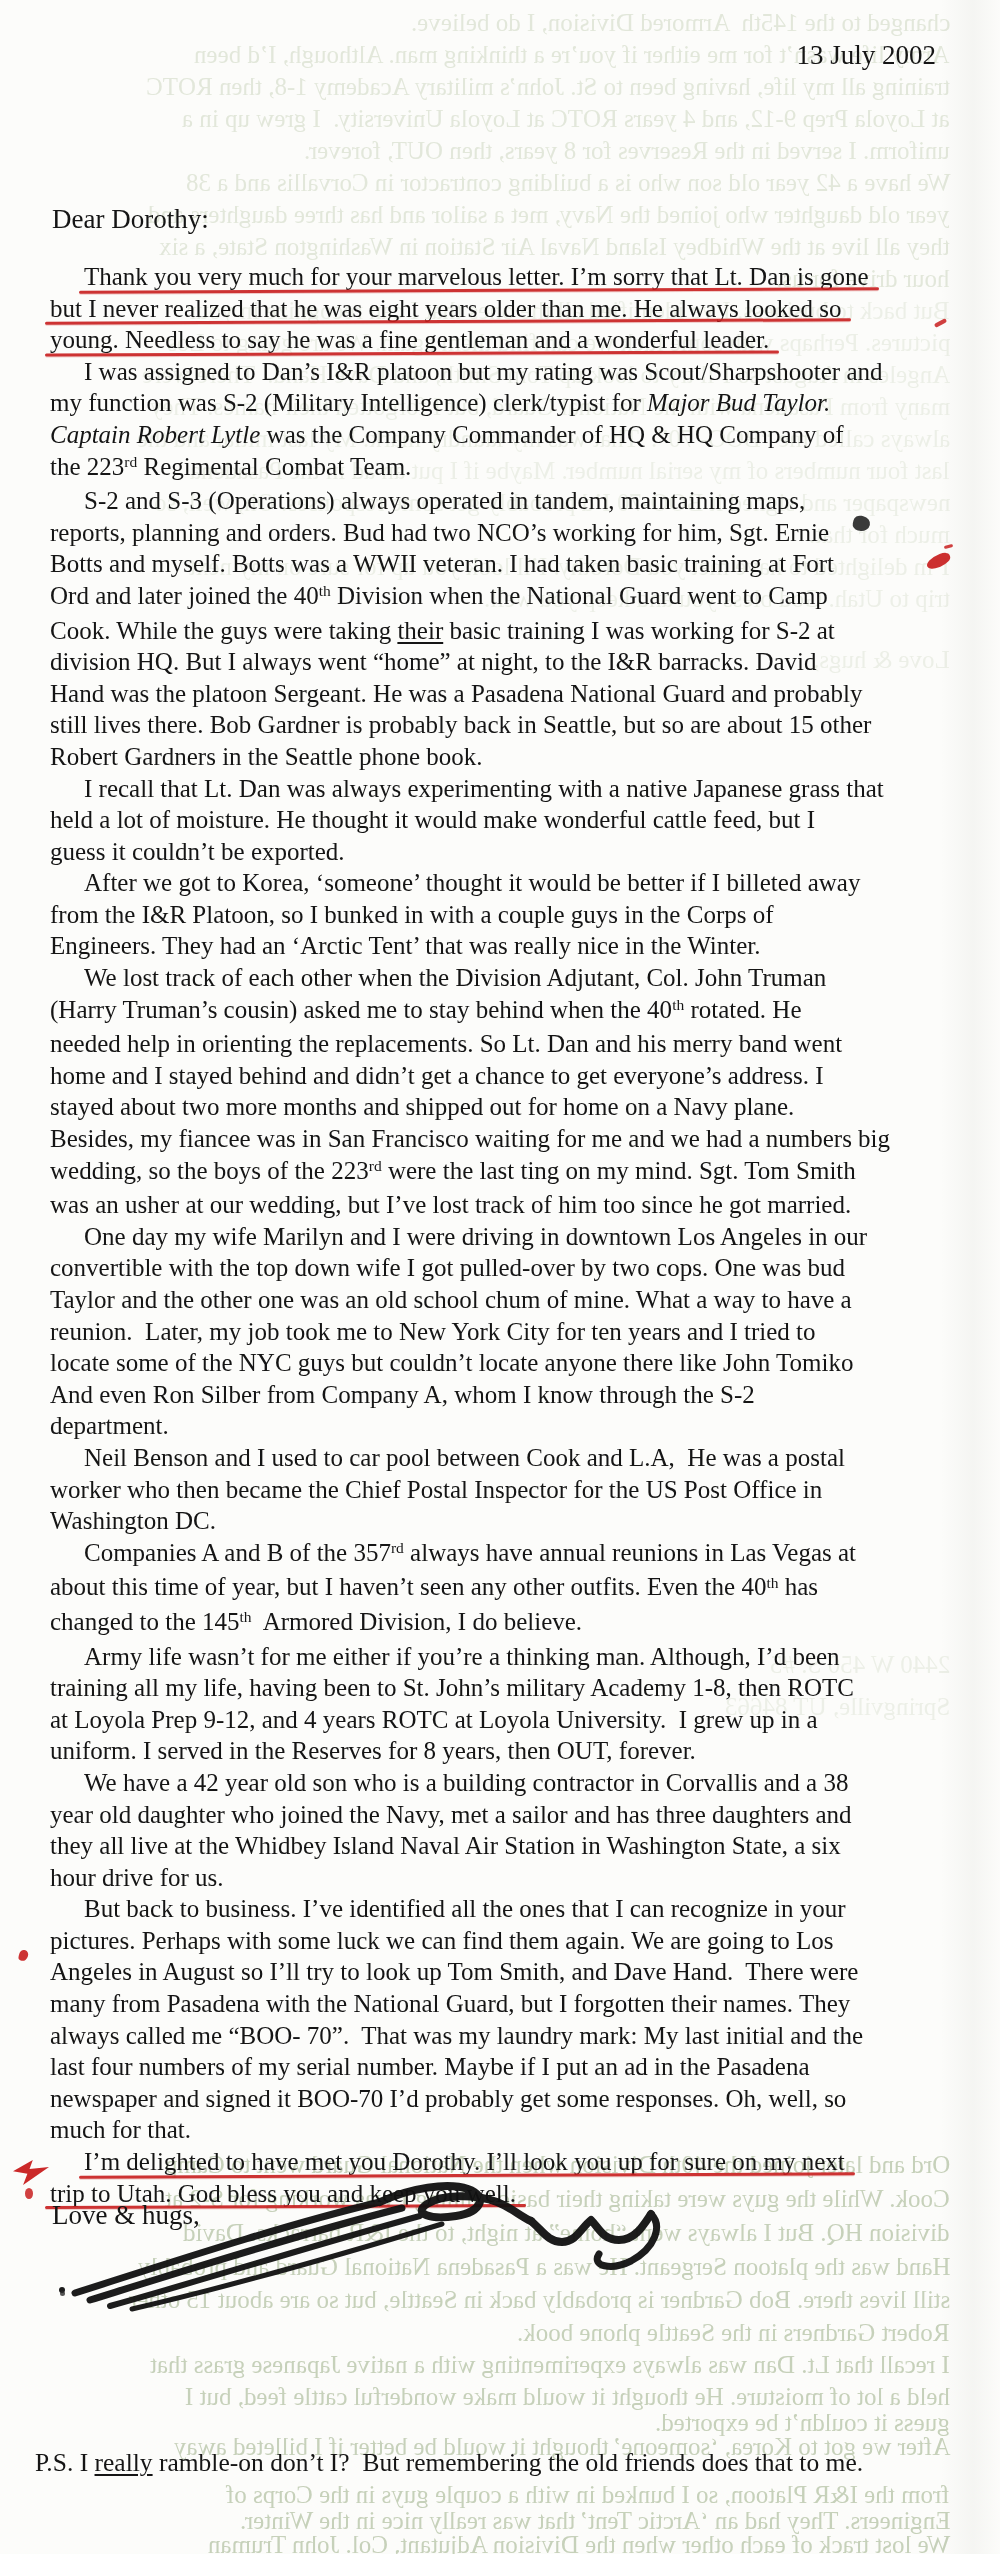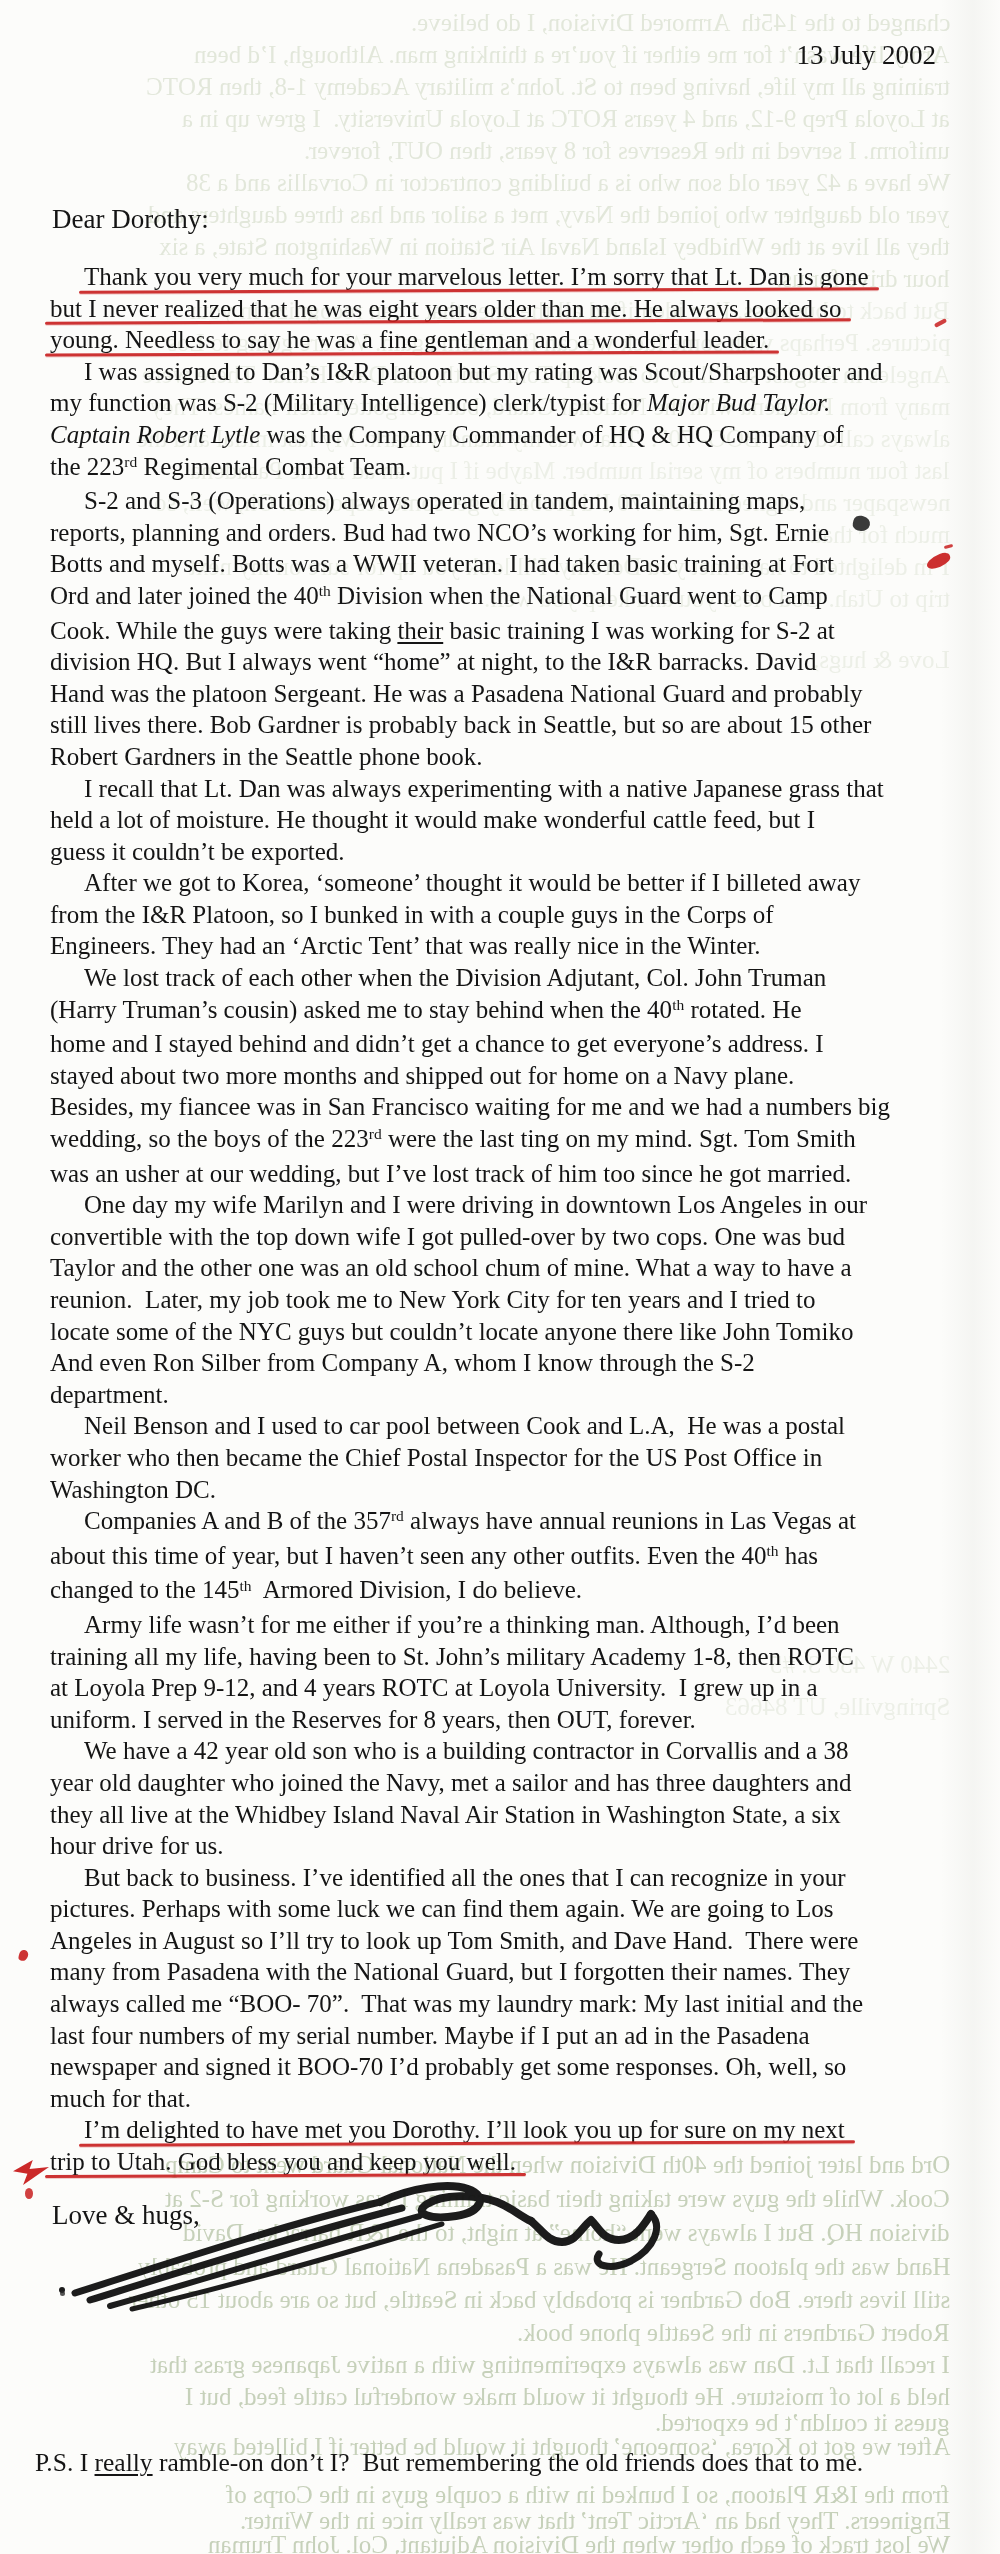--- a/index.html
+++ b/index.html
@@ -137,20 +137,21 @@
           <div class="line"><span>guess it couldn’t be exported.</span></div>
         </div>
         <div class="para">
           <div class="line indent"><span>After we got to Korea, ‘someone’ thought it would be better if I billeted away</span></div>
           <div class="line"><span>from the I&amp;R Platoon, so I bunked in with a couple guys in the Corps of</span></div>
           <div class="line"><span>Engineers. They had an ‘Arctic Tent’ that was really nice in the Winter.</span></div>
         </div>
         <div class="para">
           <div class="line indent"><span>We lost track of each other when the Division Adjutant, Col. John Truman</span></div>
           <div class="line"><span>(Harry Truman’s cousin) asked me to stay behind when the 40</span><span class="sup">th</span><span> rotated. He</span></div>
+          <div class="line"><span>needed help in orienting the replacements. So Lt. Dan and his merry band went</span></div>
           <div class="line"><span>home and I stayed behind and didn’t get a chance to get everyone’s address. I</span></div>
           <div class="line"><span>stayed about two more months and shipped out for home on a Navy plane.</span></div>
           <div class="line"><span>Besides, my fiancee was in San Francisco waiting for me and we had a numbers big</span></div>
           <div class="line"><span>wedding, so the boys of the 223</span><span class="sup">rd</span><span> were the last ting on my mind. Sgt. Tom Smith</span></div>
           <div class="line"><span>was an usher at our wedding, but I’ve lost track of him too since he got married.</span></div>
         </div>
         <div class="para">
           <div class="line indent"><span>One day my wife Marilyn and I were driving in downtown Los Angeles in our</span></div>
           <div class="line"><span>convertible with the top down wife I got pulled-over by two cops. One was bud</span></div>
           <div class="line"><span>Taylor and the other one was an old school chum of mine. What a way to have a</span></div>

